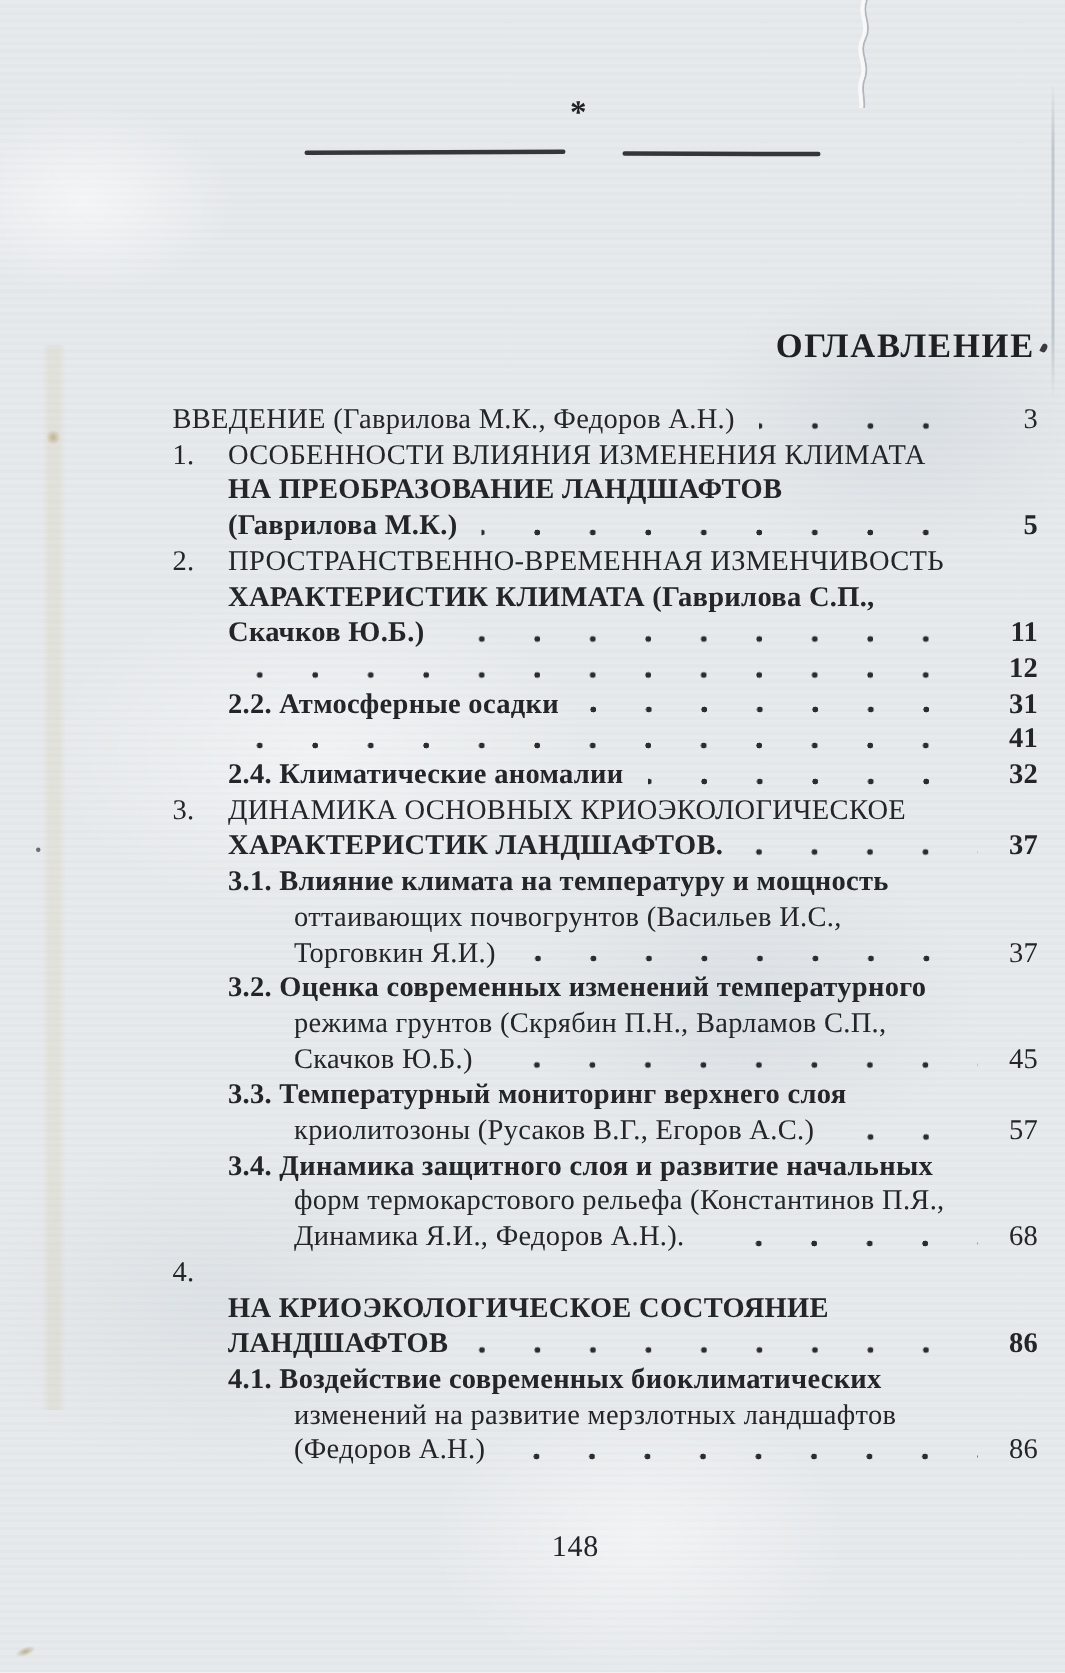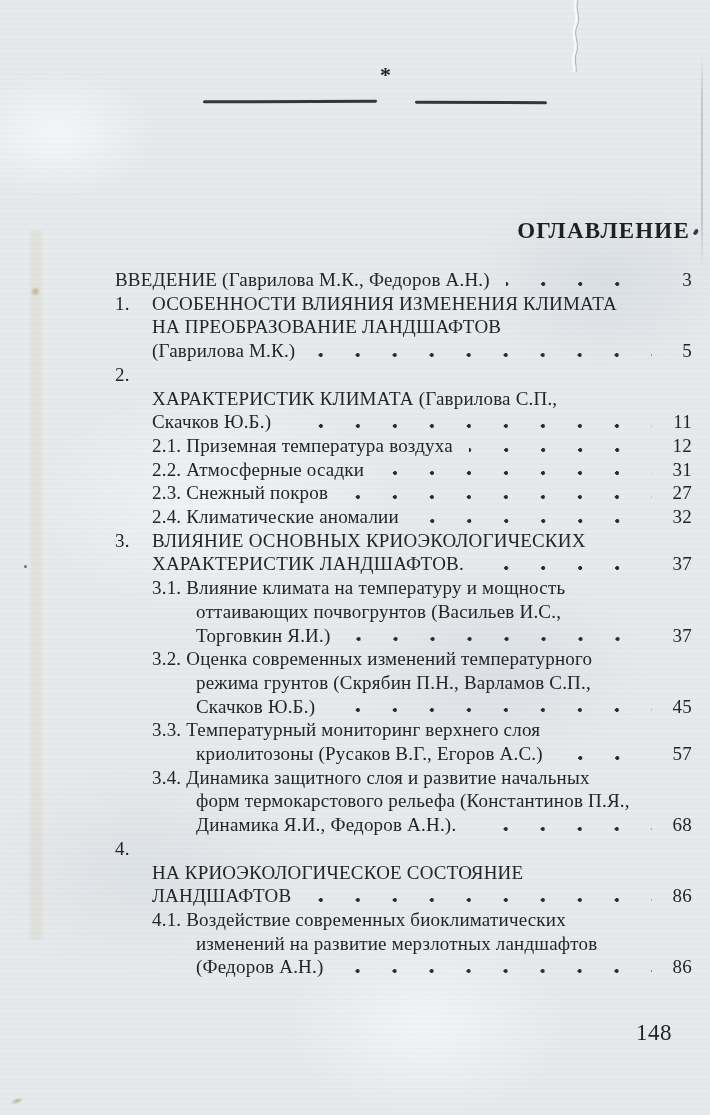--- a/index.html
+++ b/index.html
@@ -27,31 +27,31 @@
   .star{position:absolute;left:380px;top:62px;font-size:22px;font-weight:bold;color:#1f2124;}
   
   .title{
     position:absolute;left:80px;right:20px;top:218px;margin:0;
     text-align:right;font-size:23px;font-weight:bold;letter-spacing:1.2px;color:#1e2023;
   }
   
   .toc{position:absolute;left:115px;right:18px;top:268px;}
   .toc-row{display:flex;align-items:center;line-height:23.7px;font-size:19px;letter-spacing:.2px;white-space:nowrap;}
   .toc-row .num{flex:0 0 37px;}
-  .toc-row.ind-1{padding-left:37px;}
+  .toc-row.ind-1{padding-left:37px;font-weight:bold;}
   .toc-row.ind-2{padding-left:81px;}
   .toc-row .txt{flex:0 0 auto;}
   .leader{
     flex:1 1 auto;align-self:flex-end;height:10px;margin:0 6px 3px 16px;min-width:10px;
     background-image:radial-gradient(circle at 2.2px 5px, #2a2c30 1.8px, rgba(0,0,0,0) 2.1px);
     background-size:37px 10px;background-repeat:repeat-x;background-position:right center;
   }
   .pg{flex:0 0 34px;text-align:right;}
   
-  .folio{position:absolute;left:95px;width:577px;top:1020px;text-align:right;font-size:23px;letter-spacing:.5px;}
+  .folio{position:absolute;left:95px;width:577px;top:1020px;text-align:center;font-size:20px;letter-spacing:.5px;}
   
   .tan-band{position:absolute;left:28px;top:230px;width:16px;height:710px;
     background:linear-gradient(90deg, rgba(0,0,0,0), rgba(196,176,120,.14) 30%, rgba(196,176,120,.14) 70%, rgba(0,0,0,0));}
   .speck-comma{position:absolute;left:694px;top:229px;width:4px;height:6px;background:#3a3a40;
     border-radius:50% 50% 50% 0;transform:rotate(25deg);}
   .speck-tan-1{position:absolute;left:31px;top:286px;width:9px;height:11px;
     background:radial-gradient(circle, rgba(168,140,80,.55), rgba(168,140,80,0) 70%);}
   .speck-tan-2{position:absolute;left:10px;top:1098px;width:14px;height:6px;
     background:radial-gradient(ellipse, rgba(150,130,70,.55), rgba(150,130,70,0) 70%);transform:rotate(-20deg);}
   .speck-dark-1{position:absolute;left:24px;top:565px;width:3px;height:3px;background:#6a6d72;border-radius:50%;}
@@ -99,60 +99,59 @@
 
   </div>
       <div class="toc-row ind-1">
 
     <span class="txt">(Гаврилова М.К.)</span>
     <span class="leader"></span>
     <span class="pg">5</span>
   </div>
       <div class="toc-row ind-0">
     <span class="num">2.</span>
+    <span class="txt">ПРОСТРАНСТВЕННО-ВРЕМЕННАЯ ИЗМЕНЧИВОСТЬ</span>
 
   </div>
       <div class="toc-row ind-1">
 
     <span class="txt">ХАРАКТЕРИСТИК КЛИМАТА (Гаврилова С.П.,</span>
 
   </div>
       <div class="toc-row ind-1">
 
     <span class="txt">Скачков Ю.Б.)</span>
     <span class="leader"></span>
     <span class="pg">11</span>
   </div>
       <div class="toc-row ind-1">
 
-    <span class="txt">2.1. Приземная температура воздуха</span>
     <span class="leader"></span>
     <span class="pg">12</span>
   </div>
       <div class="toc-row ind-1">
 
     <span class="txt">2.2. Атмосферные осадки</span>
     <span class="leader"></span>
     <span class="pg">31</span>
   </div>
       <div class="toc-row ind-1">
 
-    <span class="txt">2.3. Снежный покров</span>
-    <span class="leader"></span>
-    <span class="pg">27</span>
+    <span class="leader"></span>
+    <span class="pg">41</span>
   </div>
       <div class="toc-row ind-1">
 
     <span class="txt">2.4. Климатические аномалии</span>
     <span class="leader"></span>
     <span class="pg">32</span>
   </div>
       <div class="toc-row ind-0">
     <span class="num">3.</span>
-    <span class="txt">ВЛИЯНИЕ ОСНОВНЫХ КРИОЭКОЛОГИЧЕСКИХ</span>
+    <span class="txt">ДИНАМИКА ОСНОВНЫХ КРИОЭКОЛОГИЧЕСКОЕ</span>
 
   </div>
       <div class="toc-row ind-1">
 
     <span class="txt">ХАРАКТЕРИСТИК ЛАНДШАФТОВ.</span>
     <span class="leader"></span>
     <span class="pg">37</span>
   </div>
       <div class="toc-row ind-1">
 

